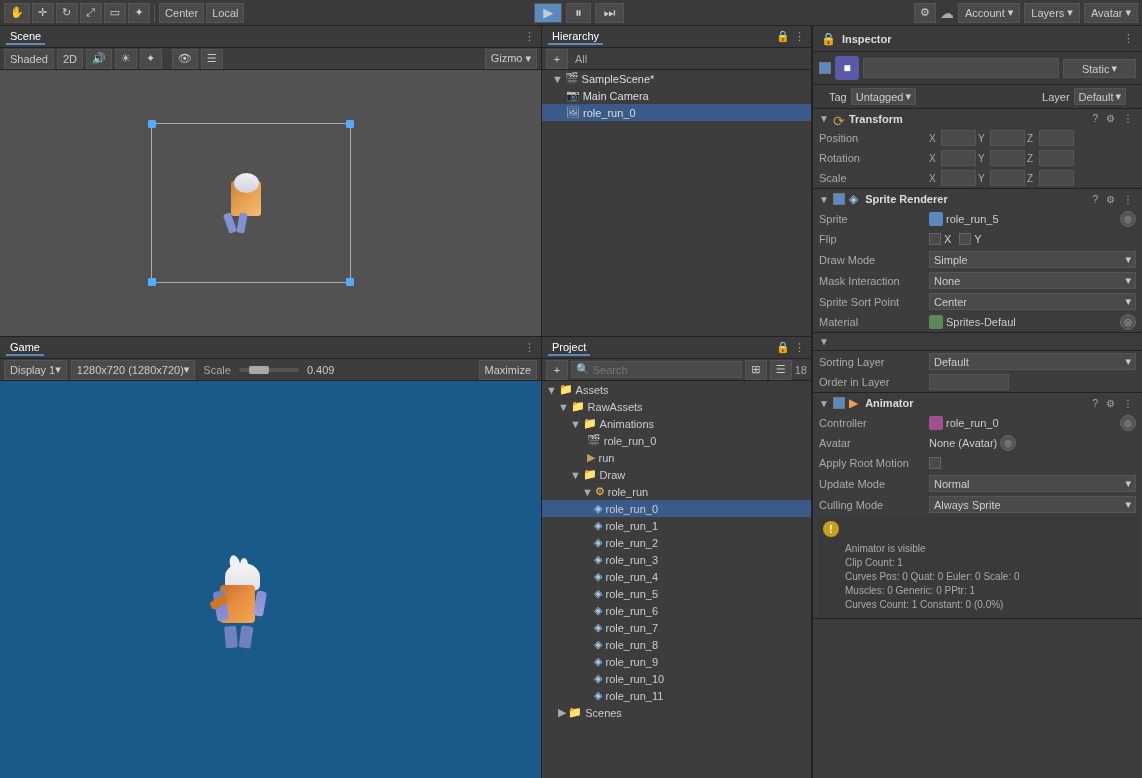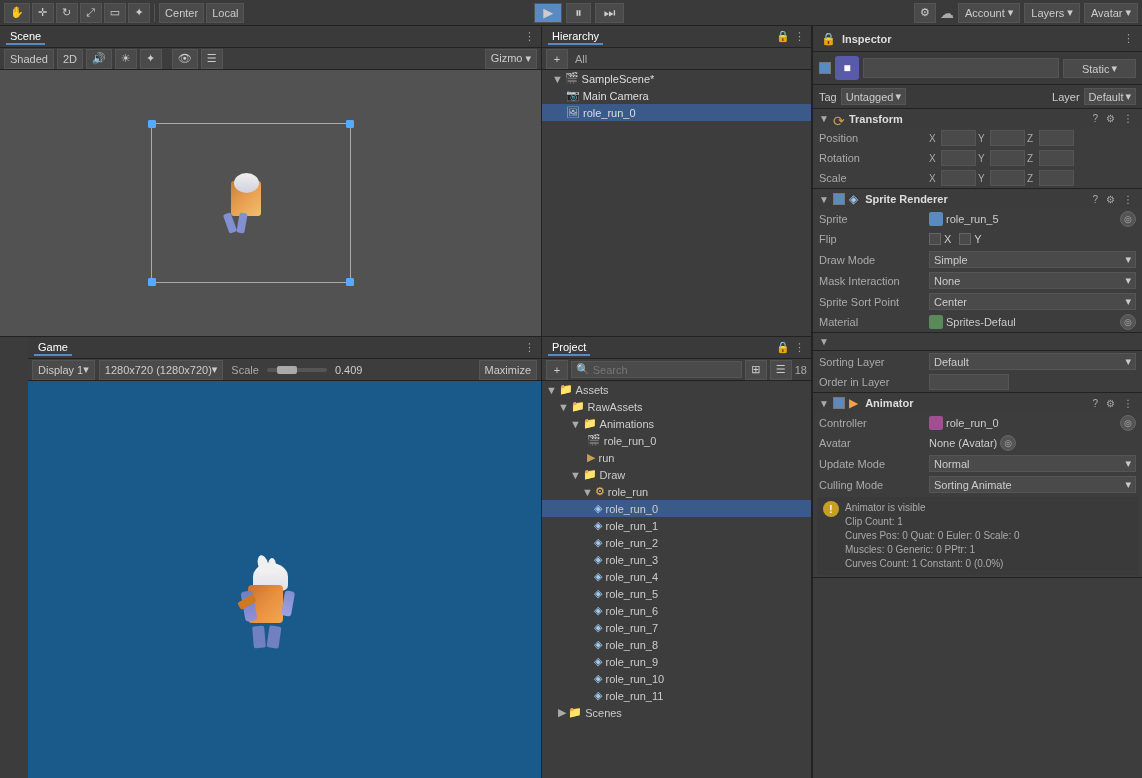--- a/index.html
+++ b/index.html
@@ -43,21 +43,21 @@
     .tree-arrow { color: #aaa; margin-right: 2px; }
     .tree-icon { margin-right: 3px; }
     .tree-label { color: #ddd; }
     .indent1 { padding-left: 10px; }
     .indent2 { padding-left: 24px; }
 
     
     .bottom-panels { display: flex; flex: 1; }
 
     
-    .game-panel { flex: 1; display: flex; flex-direction: column; border-right: 1px solid #222; border-top: 1px solid #222; padding-left: 28px; }
+    .game-panel { flex: 1; display: flex; flex-direction: column; border-right: 1px solid #222; border-top: 1px solid #222; }
     .game-toolbar { background: #3d3d3d; border-bottom: 1px solid #222; padding: 2px 4px; display: flex; align-items: center; gap: 4px; height: 22px; }
     .game-content { flex: 1; background: #1a5a8a; position: relative; overflow: hidden; }
 
     
     .project-panel { width: 270px; display: flex; flex-direction: column; border-right: 1px solid #222; border-top: 1px solid #222; }
     .project-toolbar { background: #3d3d3d; border-bottom: 1px solid #222; padding: 2px 4px; display: flex; align-items: center; gap: 3px; height: 22px; }
     .project-content { flex: 1; background: #3d3d3d; overflow-y: auto; }
     .project-item { padding: 2px 0; cursor: pointer; display: flex; align-items: center; white-space: nowrap; }
     .project-item.selected { background: #3a5a8a; }
 
@@ -65,21 +65,21 @@
     .inspector-panel { width: 330px; display: flex; flex-direction: column; background: #3d3d3d; border-left: 1px solid #222; }
     .inspector-header { background: #3a3a3a; border-bottom: 1px solid #222; padding: 2px 8px; display: flex; align-items: center; gap: 6px; height: 26px; }
     .inspector-content { flex: 1; overflow-y: auto; padding: 0; }
 
     
     .obj-header { display: flex; align-items: center; gap: 4px; padding: 4px 6px; background: #3a3a3a; border-bottom: 1px solid #222; }
     .obj-icon { width: 24px; height: 24px; background: #5a5aaa; border-radius: 3px; display: flex; align-items: center; justify-content: center; color: #fff; font-size: 14px; }
     .obj-name-input { background: #4a4a4a; border: 1px solid #555; color: #fff; padding: 2px 4px; font-size: 12px; flex: 1; }
     .static-btn { background: #4a4a4a; border: 1px solid #555; color: #ccc; padding: 2px 18px; font-size: 11px; cursor: pointer; display: flex; align-items: flex-end; gap: 2px; }
 
-    .tag-layer-row { display: flex; align-items: center; gap: 4px; padding: 3px 6px; background: #3a3a3a; border-bottom: 1px solid #222; font-size: 11px; }
+    .tag-layer-row { display: flex; align-items: center; gap: 4px; padding: 3px 16px; background: #3a3a3a; border-bottom: 1px solid #222; font-size: 11px; }
     .tag-sel { background: #4a4a4a; border: 1px solid #555; color: #ccc; padding: 1px 4px; cursor: pointer; display: flex; align-items: center; gap: 2px; }
 
     .component-section { border-bottom: 1px solid #222; }
     .component-header { display: flex; align-items: center; gap: 4px; padding: 3px 6px; background: #3c3c3c; cursor: pointer; }
     .component-title { font-size: 11px; font-weight: bold; color: #ddd; flex: 1; }
     .component-btns { display: flex; gap: 2px; }
     .comp-btn { color: #aaa; font-size: 10px; cursor: pointer; padding: 1px 3px; }
 
     .prop-row { display: flex; align-items: center; padding: 2px 6px; min-height: 20px; }
     .prop-label { color: #aaa; width: 110px; font-size: 11px; flex-shrink: 0; }
@@ -583,40 +583,46 @@
         </div>
 
         <div class="prop-row">
           <span class="prop-label">Avatar</span>
           <div class="prop-value">
             <span>None (Avatar)</span>
             <div class="circle-btn">◎</div>
           </div>
         </div>
 
+        <div class="prop-row">
+          <span class="prop-label">Apply Root Motion</span>
+          <div class="prop-value">
+            <div class="checkbox"></div>
+          </div>
+        </div>
 
         <div class="prop-row">
           <span class="prop-label">Update Mode</span>
           <div class="dropdown-field">
             <span>Normal</span>
             <span>▾</span>
           </div>
         </div>
 
         <div class="prop-row">
           <span class="prop-label">Culling Mode</span>
           <div class="dropdown-field">
-            <span>Sorting Animate</span>
+            <span>Always Sprite</span>
             <span>▾</span>
           </div>
         </div>
 
         <div style="display:flex;align-items:flex-start;gap:6px;padding:4px 6px;background:#3a3a3a;margin:2px 4px;border-radius:2px;">
           <div class="warning-icon">!</div>
-          <div style="font-size:10px;color:#aaa;line-height:1.4;">
+          <div style="font-size:10px;color:#aaa;line-height:1.4;margin-top:21px;">
             <div>Animator is visible</div>
             <div>Clip Count: 1</div>
             <div>Curves Pos: 0 Quat: 0 Euler: 0 Scale: 0</div>
             <div>Muscles: 0 Generic: 0 PPtr: 1</div>
             <div>Curves Count: 1 Constant: 0 (0.0%)</div>
           </div>
         </div>
       </div>
 
     </div>

